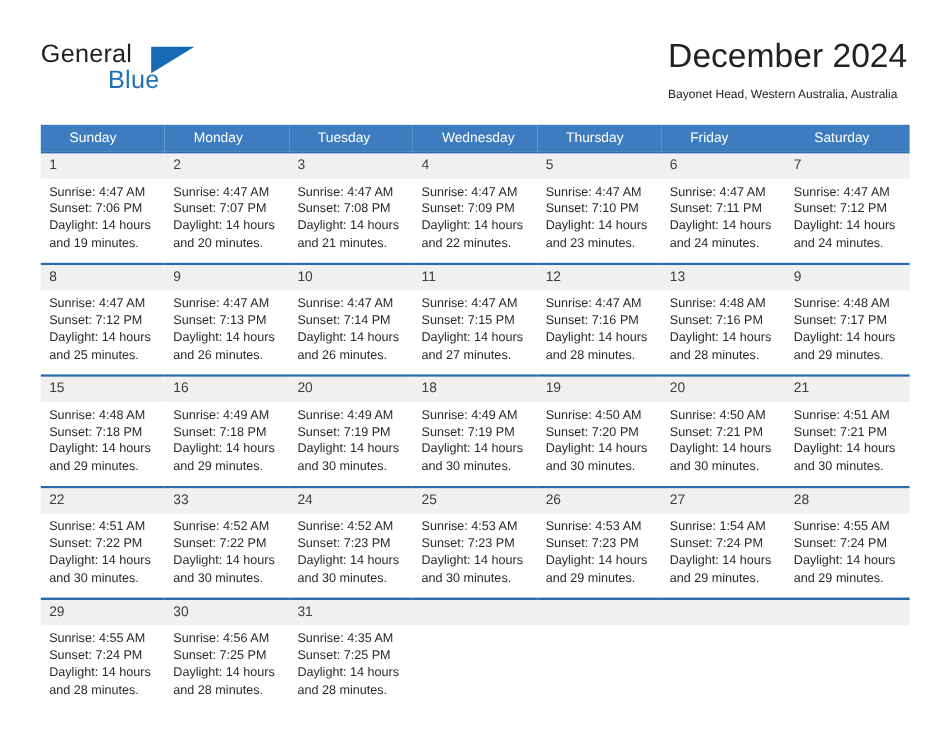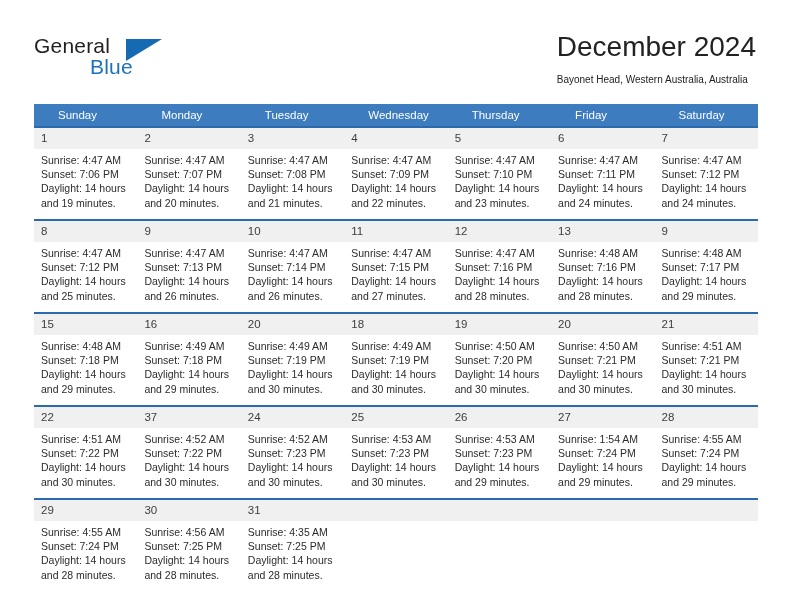--- a/index.html
+++ b/index.html
@@ -449,21 +449,21 @@
               <div class="details">
                 <div>Sunrise: 4:51 AM</div>
                 <div>Sunset: 7:22 PM</div>
                 <div>Daylight: 14 hours</div>
                 <div>and 30 minutes.</div>
               </div>
             </div>
           </td>
           <td>
             <div class="cell">
-              <div class="daynum">37</div>
+              <div class="daynum">33</div>
               <div class="details">
                 <div>Sunrise: 4:52 AM</div>
                 <div>Sunset: 7:22 PM</div>
                 <div>Daylight: 14 hours</div>
                 <div>and 30 minutes.</div>
               </div>
             </div>
           </td>
           <td>
             <div class="cell">

